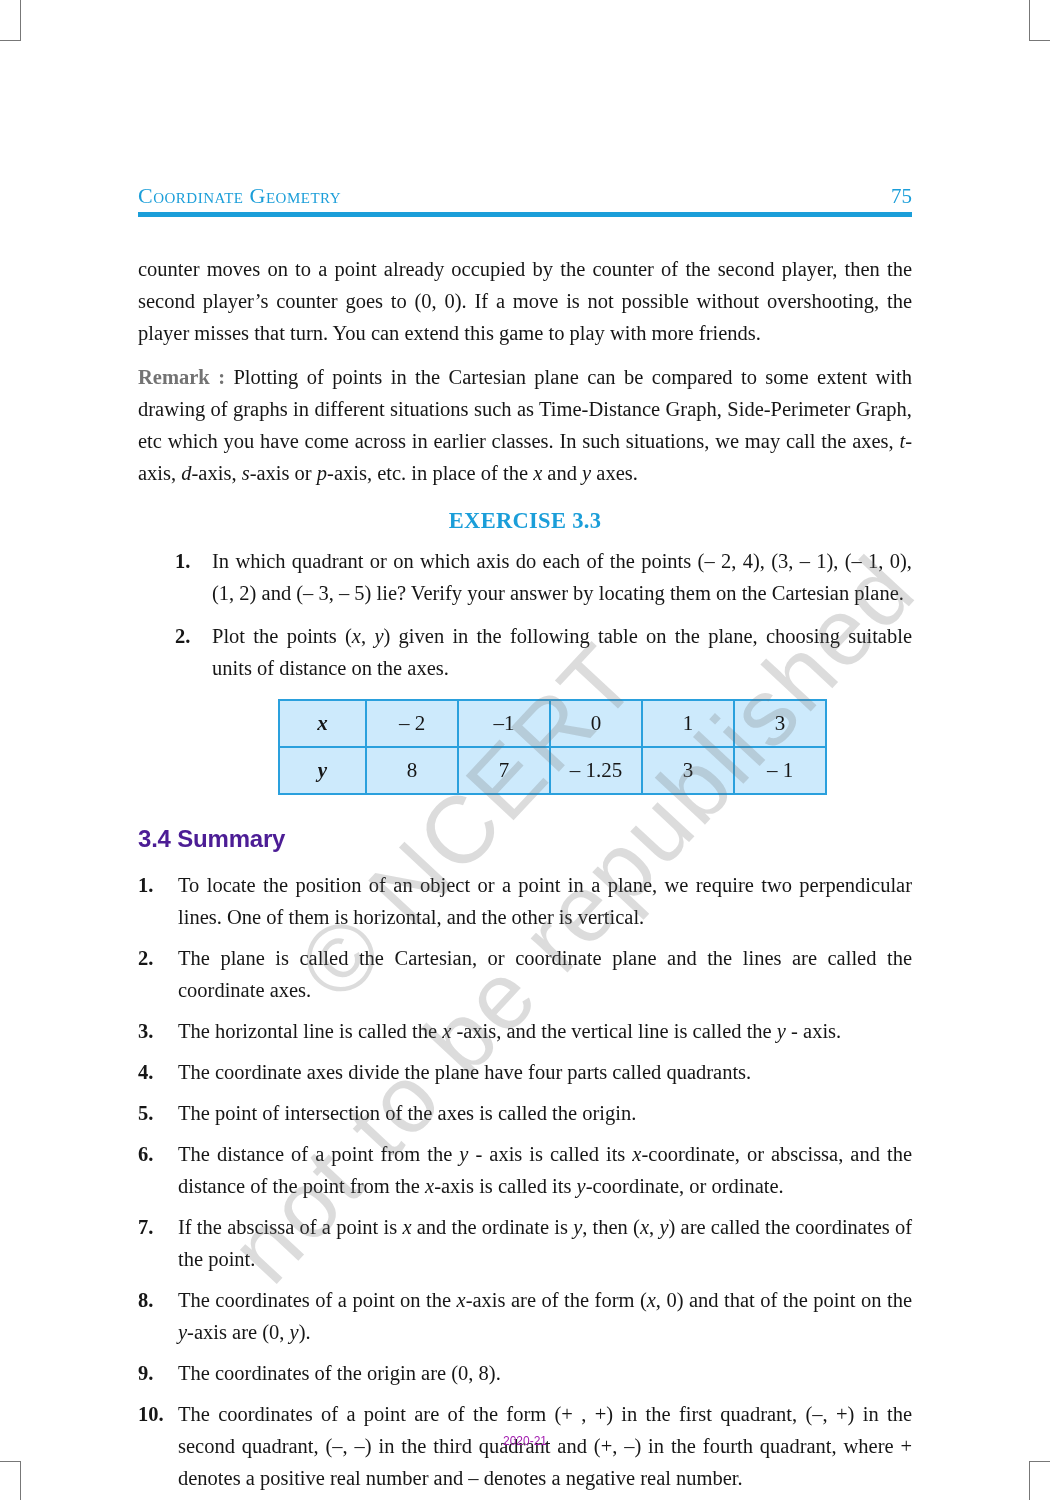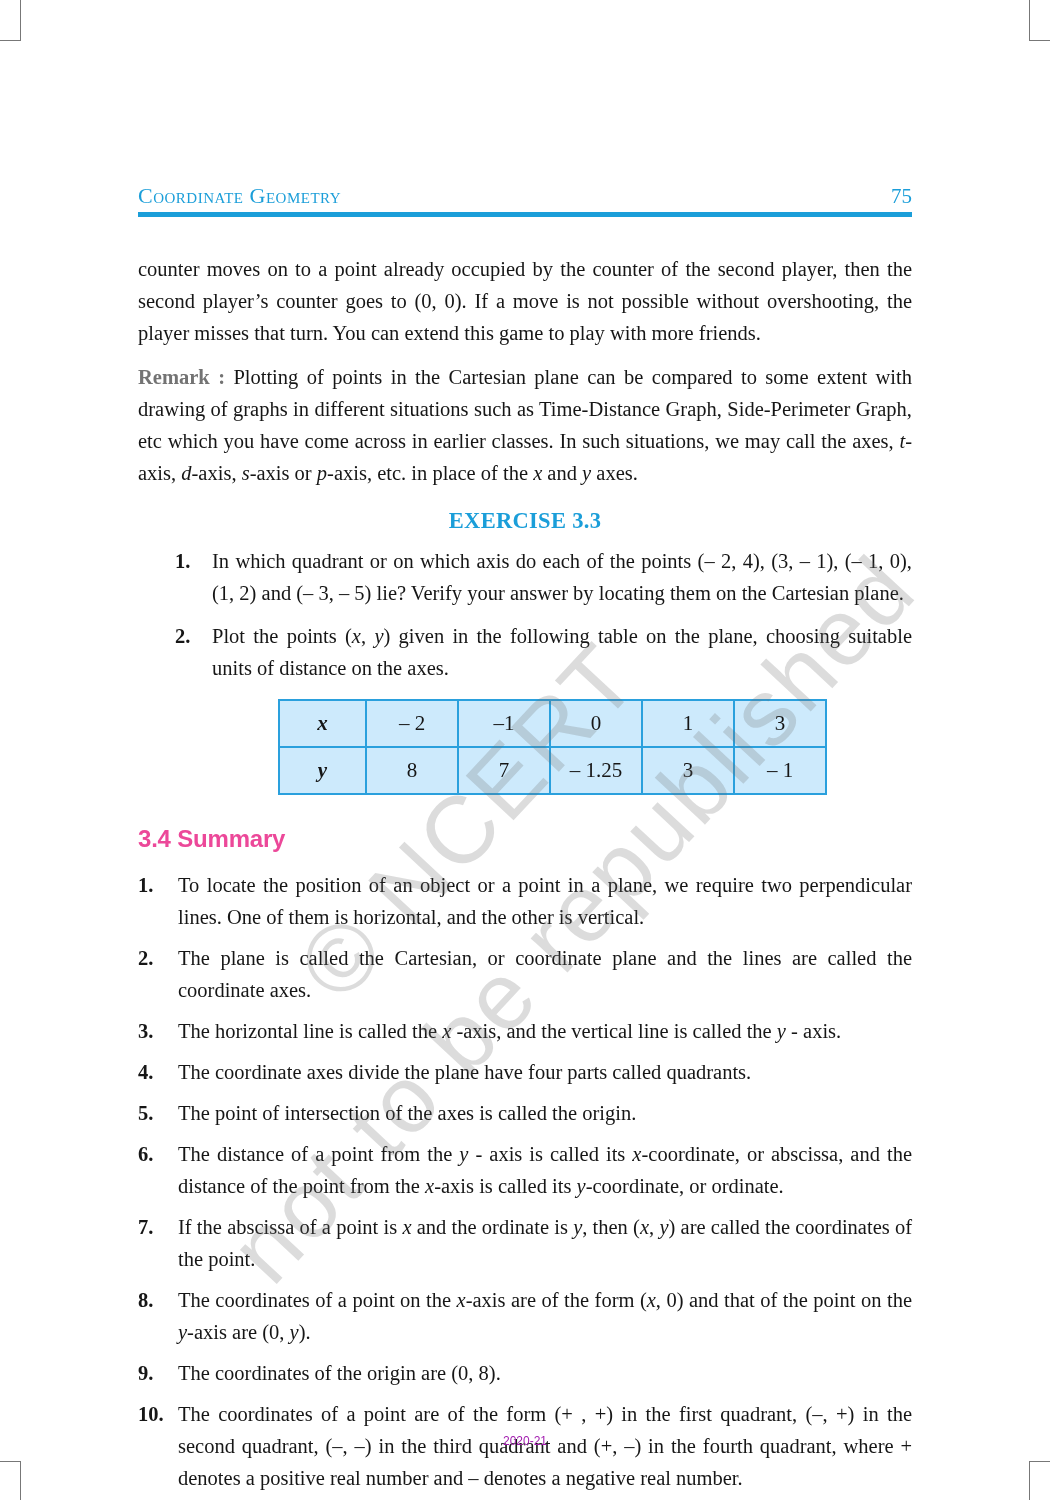--- a/index.html
+++ b/index.html
@@ -34,21 +34,21 @@
   .ex-item{display:flex;font-size:20.5px;line-height:32px;text-align:justify;margin-top:11px;}
   .ex-num{width:37px;margin-left:37px;font-weight:bold;flex:none;}
   .ex-text{flex:1;}
 
   .plot-table{border-collapse:collapse;margin:15px 0 0 140px;}
   .plot-table td{border:2px solid #2aa0dd;background:#cdeafc;text-align:center;
                  font-size:21px;height:45px;padding:0;}
   .plot-table td.lab{width:85px;font-weight:bold;font-style:italic;}
   .plot-table td.val{width:90px;}
 
-  .summary-title{color:#ec4899;font-weight:bold;font-size:24px;
+  .summary-title{color:#4c1d95;font-weight:bold;font-size:24px;
                  font-family:"Liberation Sans", sans-serif;margin:30px 0 16px 0;letter-spacing:-0.2px;}
   .summary-intro{margin-top:16px;}
 
   .sum-list{margin-top:12px;}
   .sum-item{display:flex;font-size:20.5px;line-height:32px;text-align:justify;margin-top:9px;}
   .sum-num{width:40px;font-weight:bold;flex:none;}
   .sum-text{flex:1;}
 
   .footer{position:absolute;left:0;width:1050px;top:1434px;text-align:center;
           font-family:"Liberation Sans", sans-serif;font-size:12px;color:#a21caf;}

